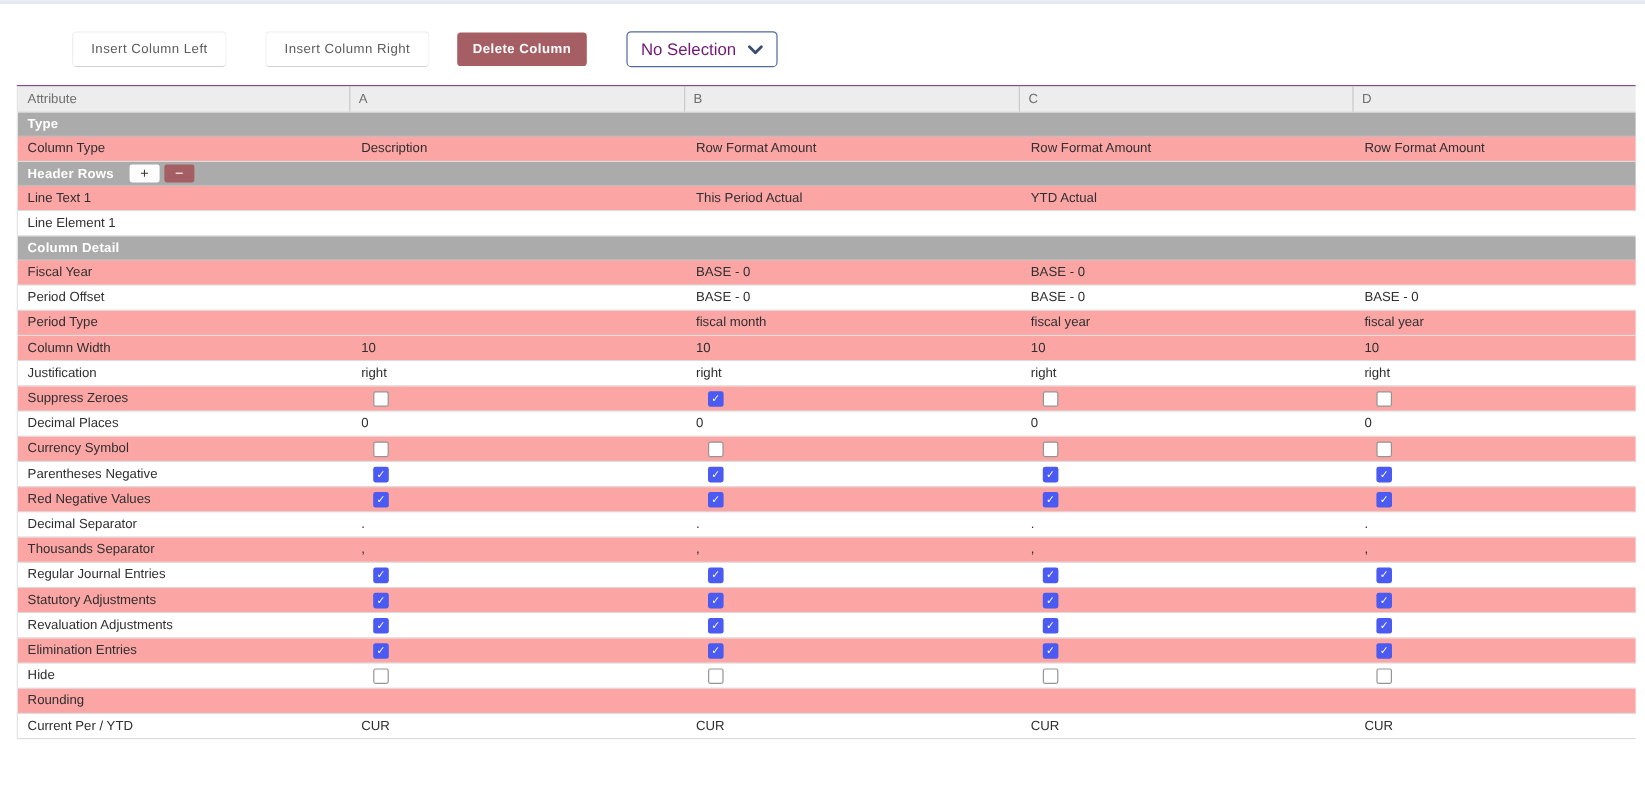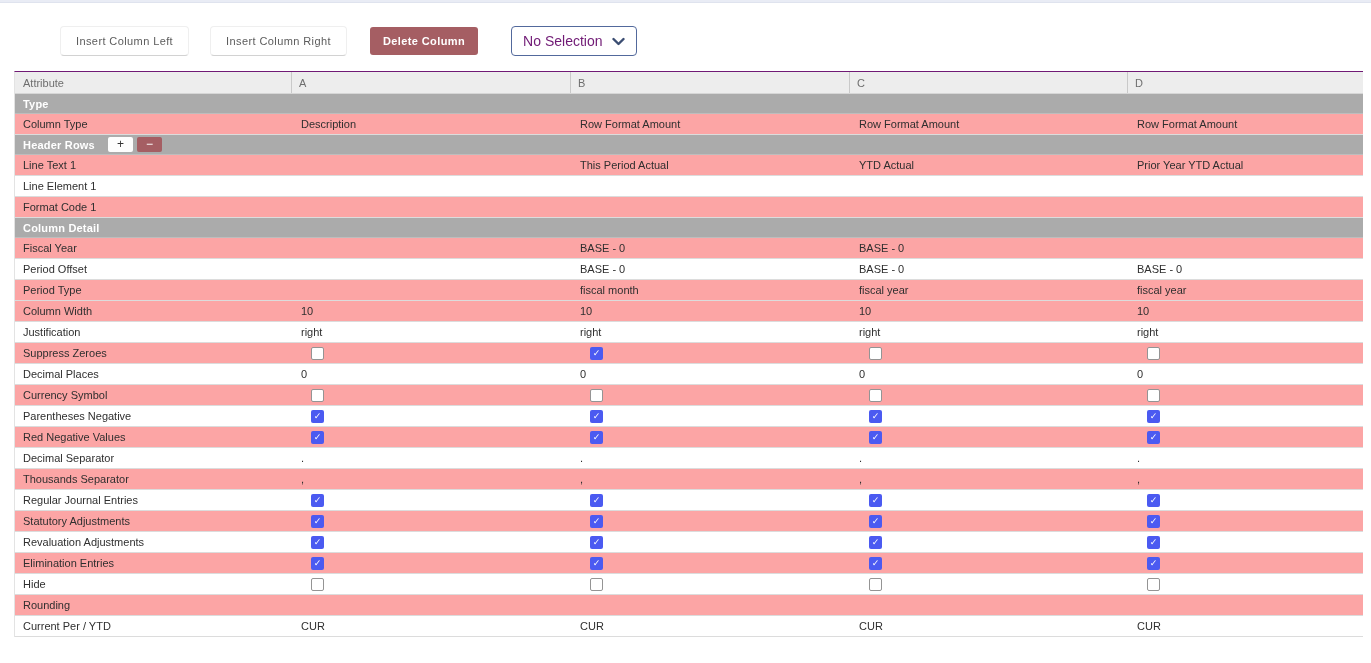--- a/index.html
+++ b/index.html
@@ -17,21 +17,21 @@
     margin: 23px 0 0 35px; height: 30px; padding-left: 25px;
   }
   .btn-flat {
     background: #ffffff; color: #5c5c5c;
     border: 1px solid #efefef; border-bottom: 1px solid #d2d2d2;
     border-radius: 4px;
     font-size: 11px; letter-spacing: 0.4px;
     padding: 8px 15px; cursor: pointer;
     font-family: inherit;
   }
-  .btn-flat + .btn-flat { margin-left: 21px; }
+  .btn-flat + .btn-flat { margin-left: 32px; }
   .btn-danger {
     background: #a55e63; color: #ffffff;
     border: none; border-radius: 3px;
     font-size: 11px; letter-spacing: 0.4px; font-weight: 600;
     padding: 8px 13px; margin-left: 23px; cursor: pointer;
     font-family: inherit;
   }
   .dropdown {
     display: inline-flex; align-items: center; gap: 9px;
     margin-left: 33px;
@@ -155,41 +155,23 @@
         <div class="cell-label">Line Text 1</div>
         <div class="cell-value">
           <span></span>
         </div>
         <div class="cell-value">
           <span>This Period Actual</span>
         </div>
         <div class="cell-value">
           <span>YTD Actual</span>
         </div>
-        <div class="cell-value">
-          <span>Prior Year YTD Actual</span>
-        </div>
       </div>
       <div class="grid-row">
         <div class="cell-label">Line Element 1</div>
-        <div class="cell-value">
-          <span></span>
-        </div>
-        <div class="cell-value">
-          <span></span>
-        </div>
-        <div class="cell-value">
-          <span></span>
-        </div>
-        <div class="cell-value">
-          <span></span>
-        </div>
-      </div>
-      <div class="grid-row stripe">
-        <div class="cell-label">Format Code 1</div>
         <div class="cell-value">
           <span></span>
         </div>
         <div class="cell-value">
           <span></span>
         </div>
         <div class="cell-value">
           <span></span>
         </div>
         <div class="cell-value">

